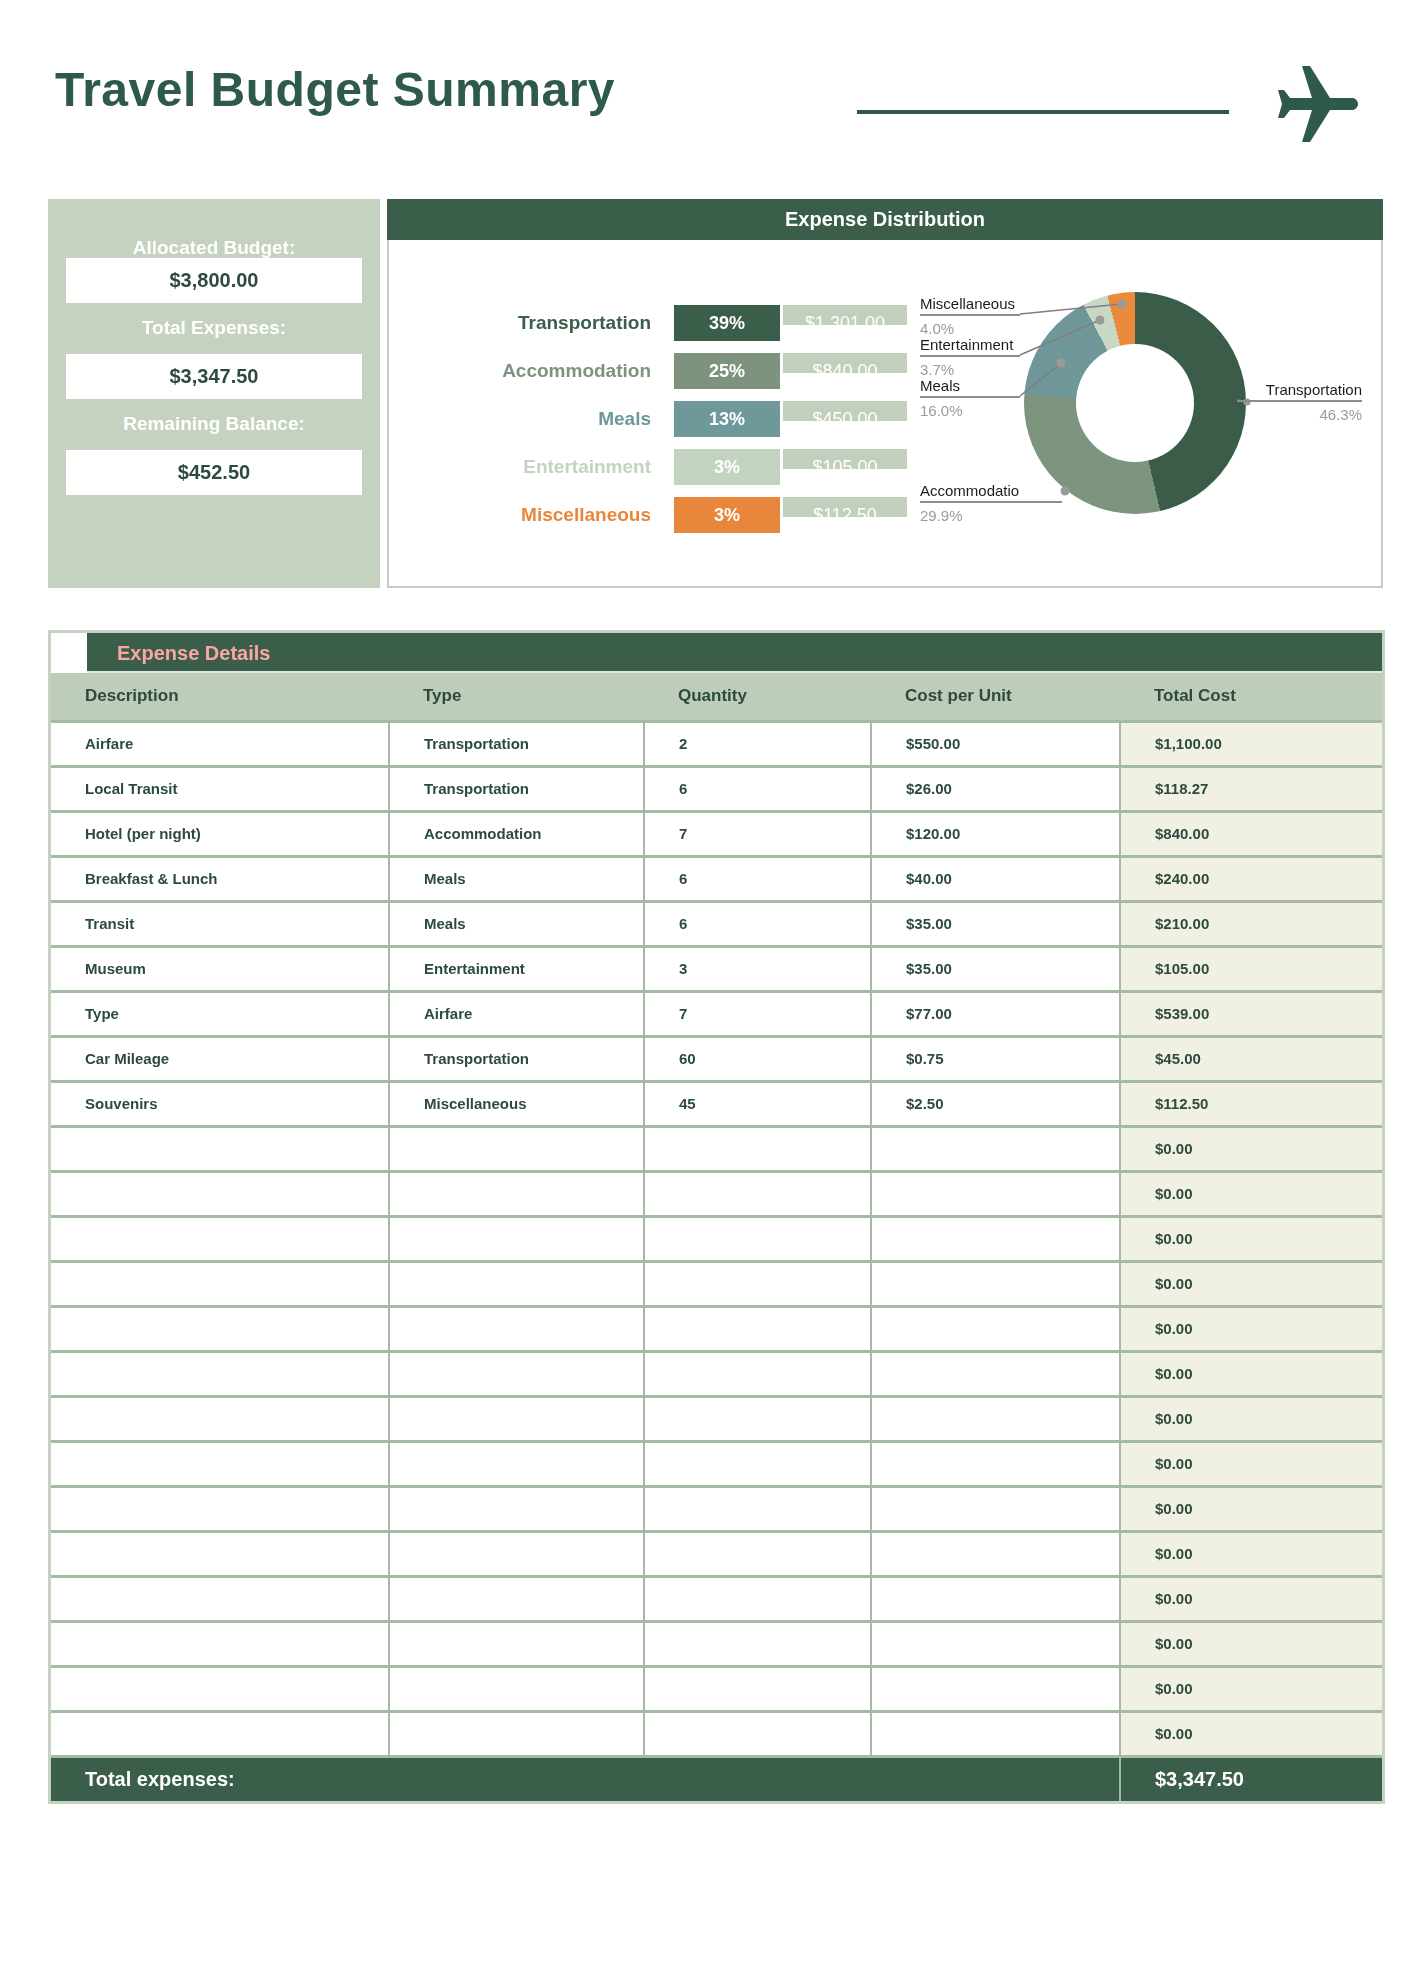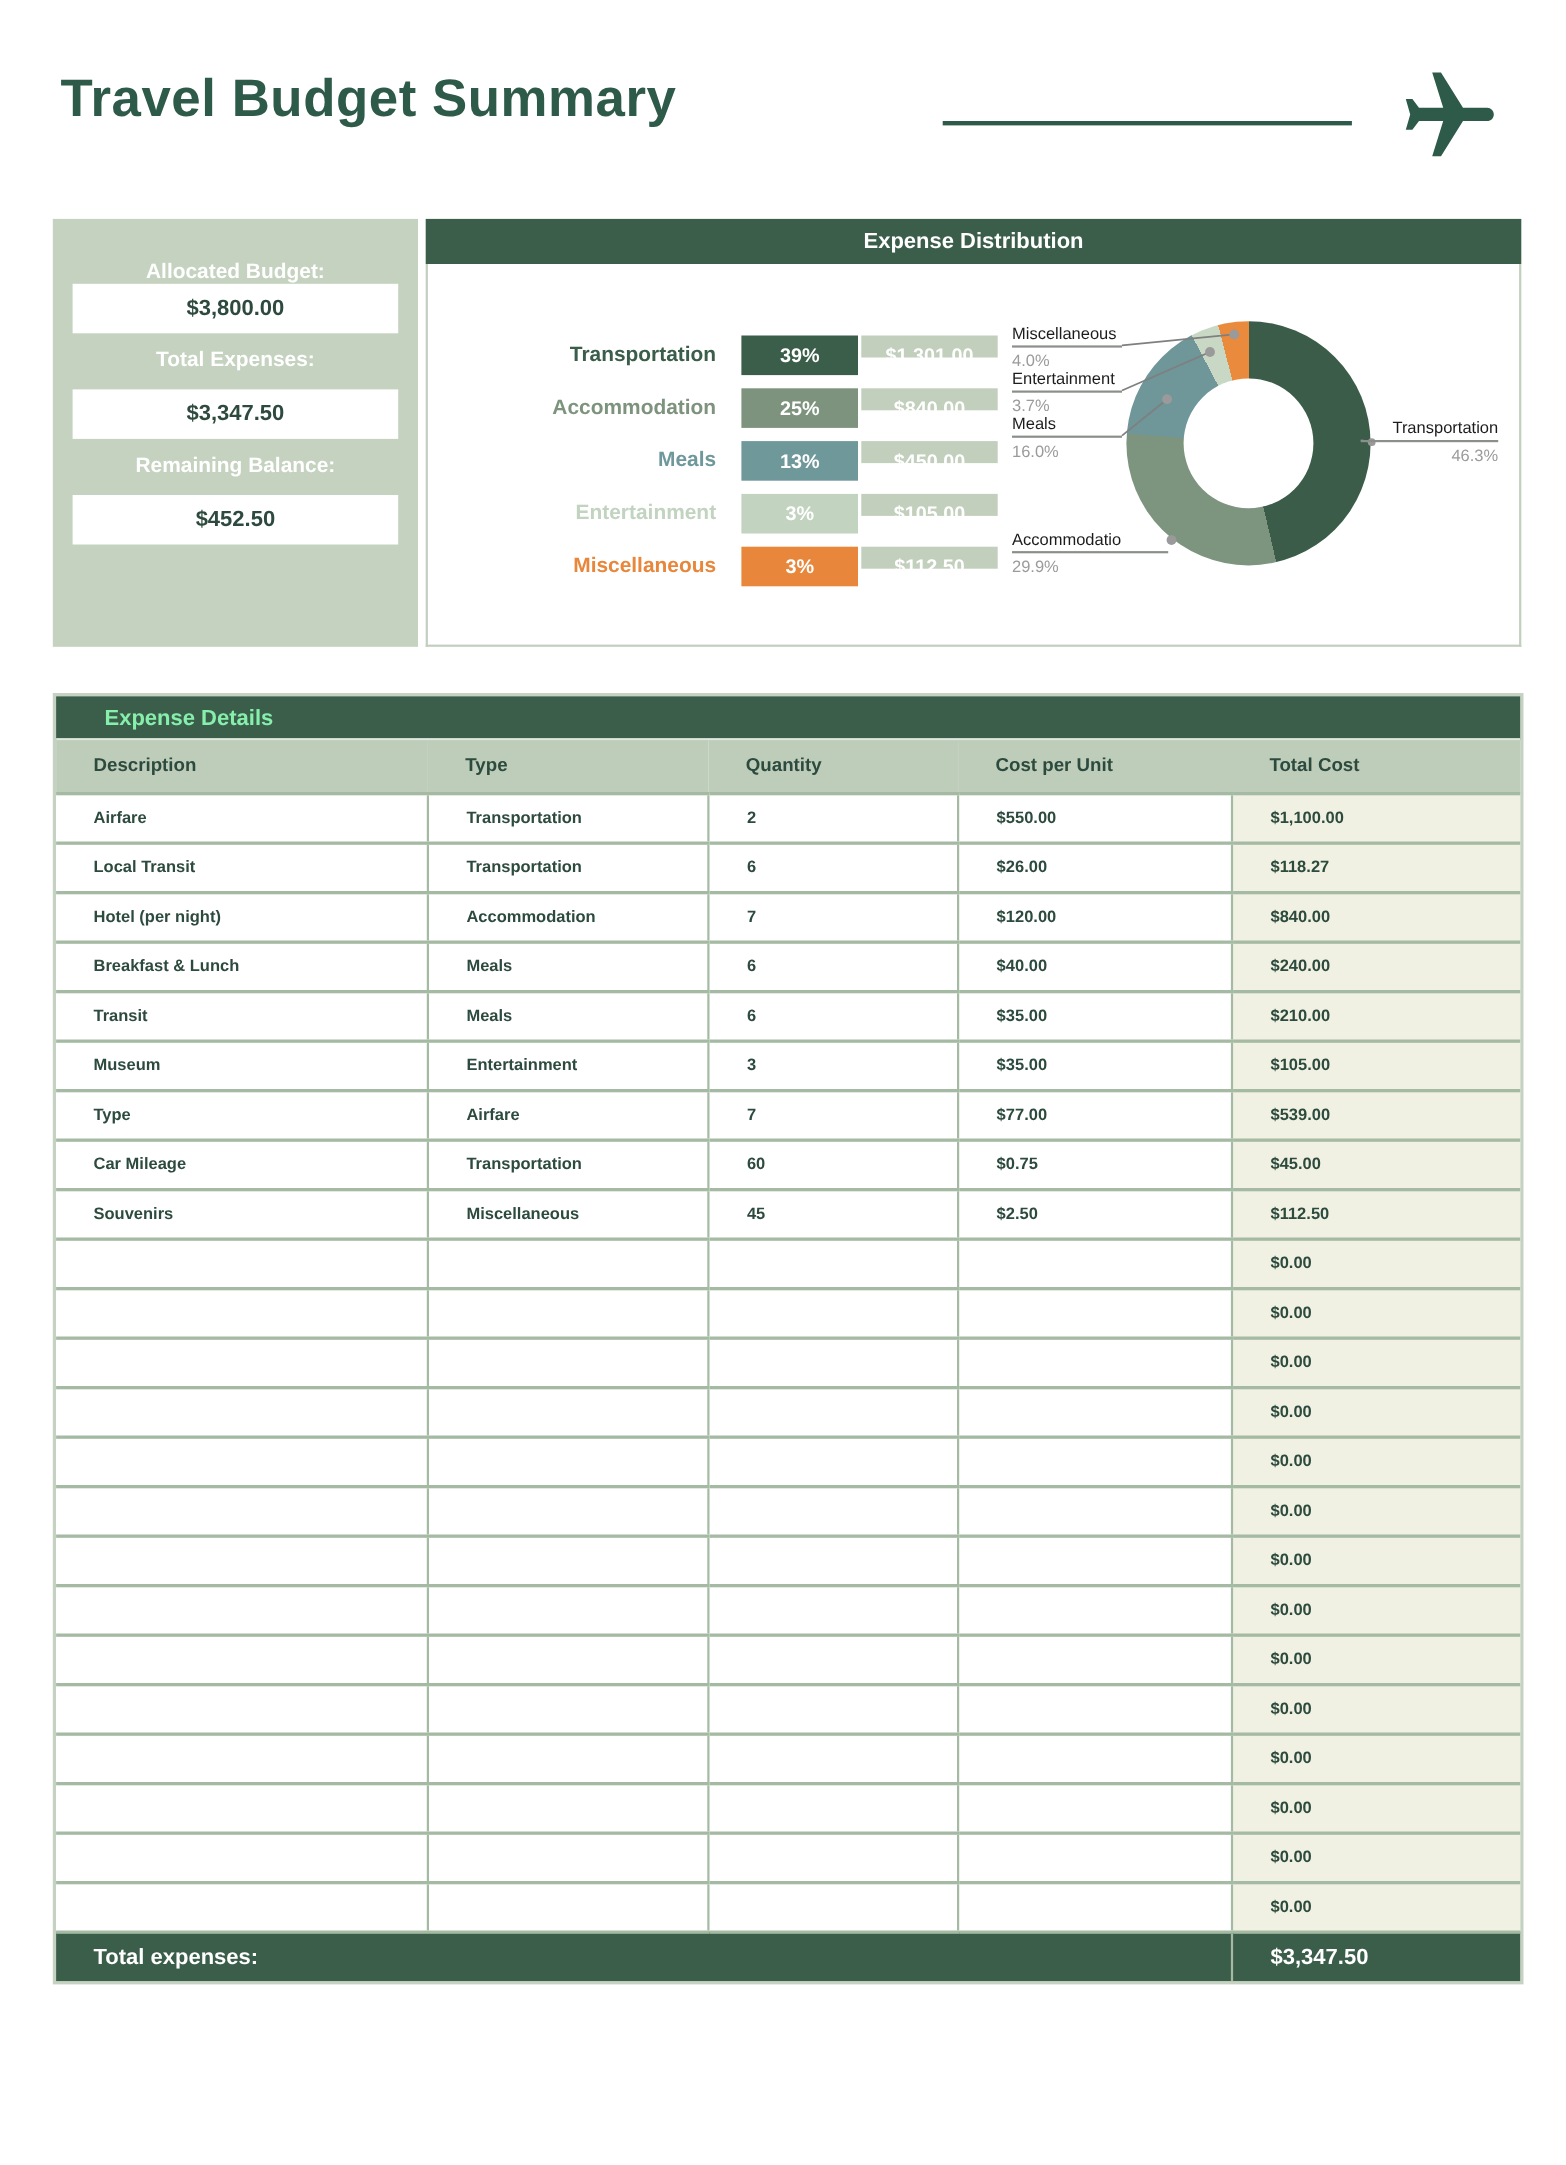--- a/index.html
+++ b/index.html
@@ -26,41 +26,41 @@
   .dist-panel .panel-header { background:#3b5e4b; }
   .dist-body { position:relative; height:348px; background:#fff; border:2px solid #c2cfbe; border-top:none; }
 
   .dist-row { position:absolute; left:0; right:0; height:36px; }
   .dist-row:nth-of-type(1){top:65px;} .dist-row:nth-of-type(2){top:113px;}
   .dist-row:nth-of-type(3){top:161px;} .dist-row:nth-of-type(4){top:209px;}
   .dist-row:nth-of-type(5){top:257px;}
   .dist-label { position:absolute; left:0; width:262px; text-align:right; font-weight:700; font-size:19px; line-height:36px; }
   .dist-pct { position:absolute; left:285px; width:106px; height:36px; color:#fff; font-weight:700; font-size:18px;
               text-align:center; line-height:36px; }
-  .dist-amt { position:absolute; left:394px; width:124px; height:20px; background:#c2cfbc; color:#fff; font-weight:700;
+  .dist-amt { position:absolute; left:394px; width:124px; height:20px; background:#c2cfbc; color:#fff; font-weight:400;
               font-size:18px; text-align:center; line-height:36px; }
 
   
   .chart { position:absolute; left:516px; top:36px; width:478px; height:300px; }
   .donut { position:absolute; left:119px; top:16px; width:222px; height:222px; border-radius:50%; }
   .donut::after { content:""; position:absolute; left:52px; top:52px; width:118px; height:118px; background:#fff; border-radius:50%; }
   .leaders { position:absolute; left:0; top:0; width:478px; height:300px; pointer-events:none; }
   .callout { position:absolute; font-size:15px; color:#1c1c1c; }
   .callout .name { display:block; padding-bottom:2px; border-bottom:2px solid #8a8f8a; white-space:nowrap; }
   .callout .pct  { display:block; margin-top:4px; color:#9b9b9b; }
   .co-misc  { left:15px;  top:19px;  width:100px; }
   .co-ent   { left:15px;  top:60px;  width:100px; }
   .co-meals { left:15px;  top:101px; width:100px; }
   .co-trans { left:332px; top:105px; width:125px; text-align:right; }
   .co-accom { left:15px;  top:206px; width:142px; }
 
   
   .details { position:absolute; left:48px; top:630px; width:1337px; border:3px solid #c5d2c2; background:#fff; }
-  .details-header { height:40px; line-height:40px; background:#3b5e4b; color:#86efac; font-weight:700; font-size:20px;
-                    padding-left:44px; border-bottom:2px solid #dfe8dc; }
+  .details-header { height:40px; line-height:40px; background:#3b5e4b; color:#fca5a5; font-weight:700; font-size:20px;
+                    padding-left:30px; border-bottom:2px solid #dfe8dc;margin-left:36px; }
   table { border-collapse:collapse; table-layout:fixed; width:1331px; }
   col.c1{width:338px;} col.c2{width:255px;} col.c3{width:227px;} col.c4{width:249px;} col.c5{width:262px;}
   thead th { background:#beccba; height:48px; text-align:left; padding-left:34px; font-size:17px; font-weight:700;
              color:#2c4a3d; border-bottom:3px solid #a5baa2; }
   tbody td { background:#fff; height:45px; padding-left:34px; font-size:15px; font-weight:700; color:#2c4a3d;
              border-right:2px solid #a5baa2; border-bottom:3px solid #a5baa2; }
   tbody td:last-child { background:#f1f1e3; border-right:none; }
   tfoot td { background:#3b5e4b; height:45px; color:#fff; font-weight:700; font-size:20px; padding-left:34px; }
   tfoot td:last-child { border-left:2px solid #a5baa2; }
 </style>

